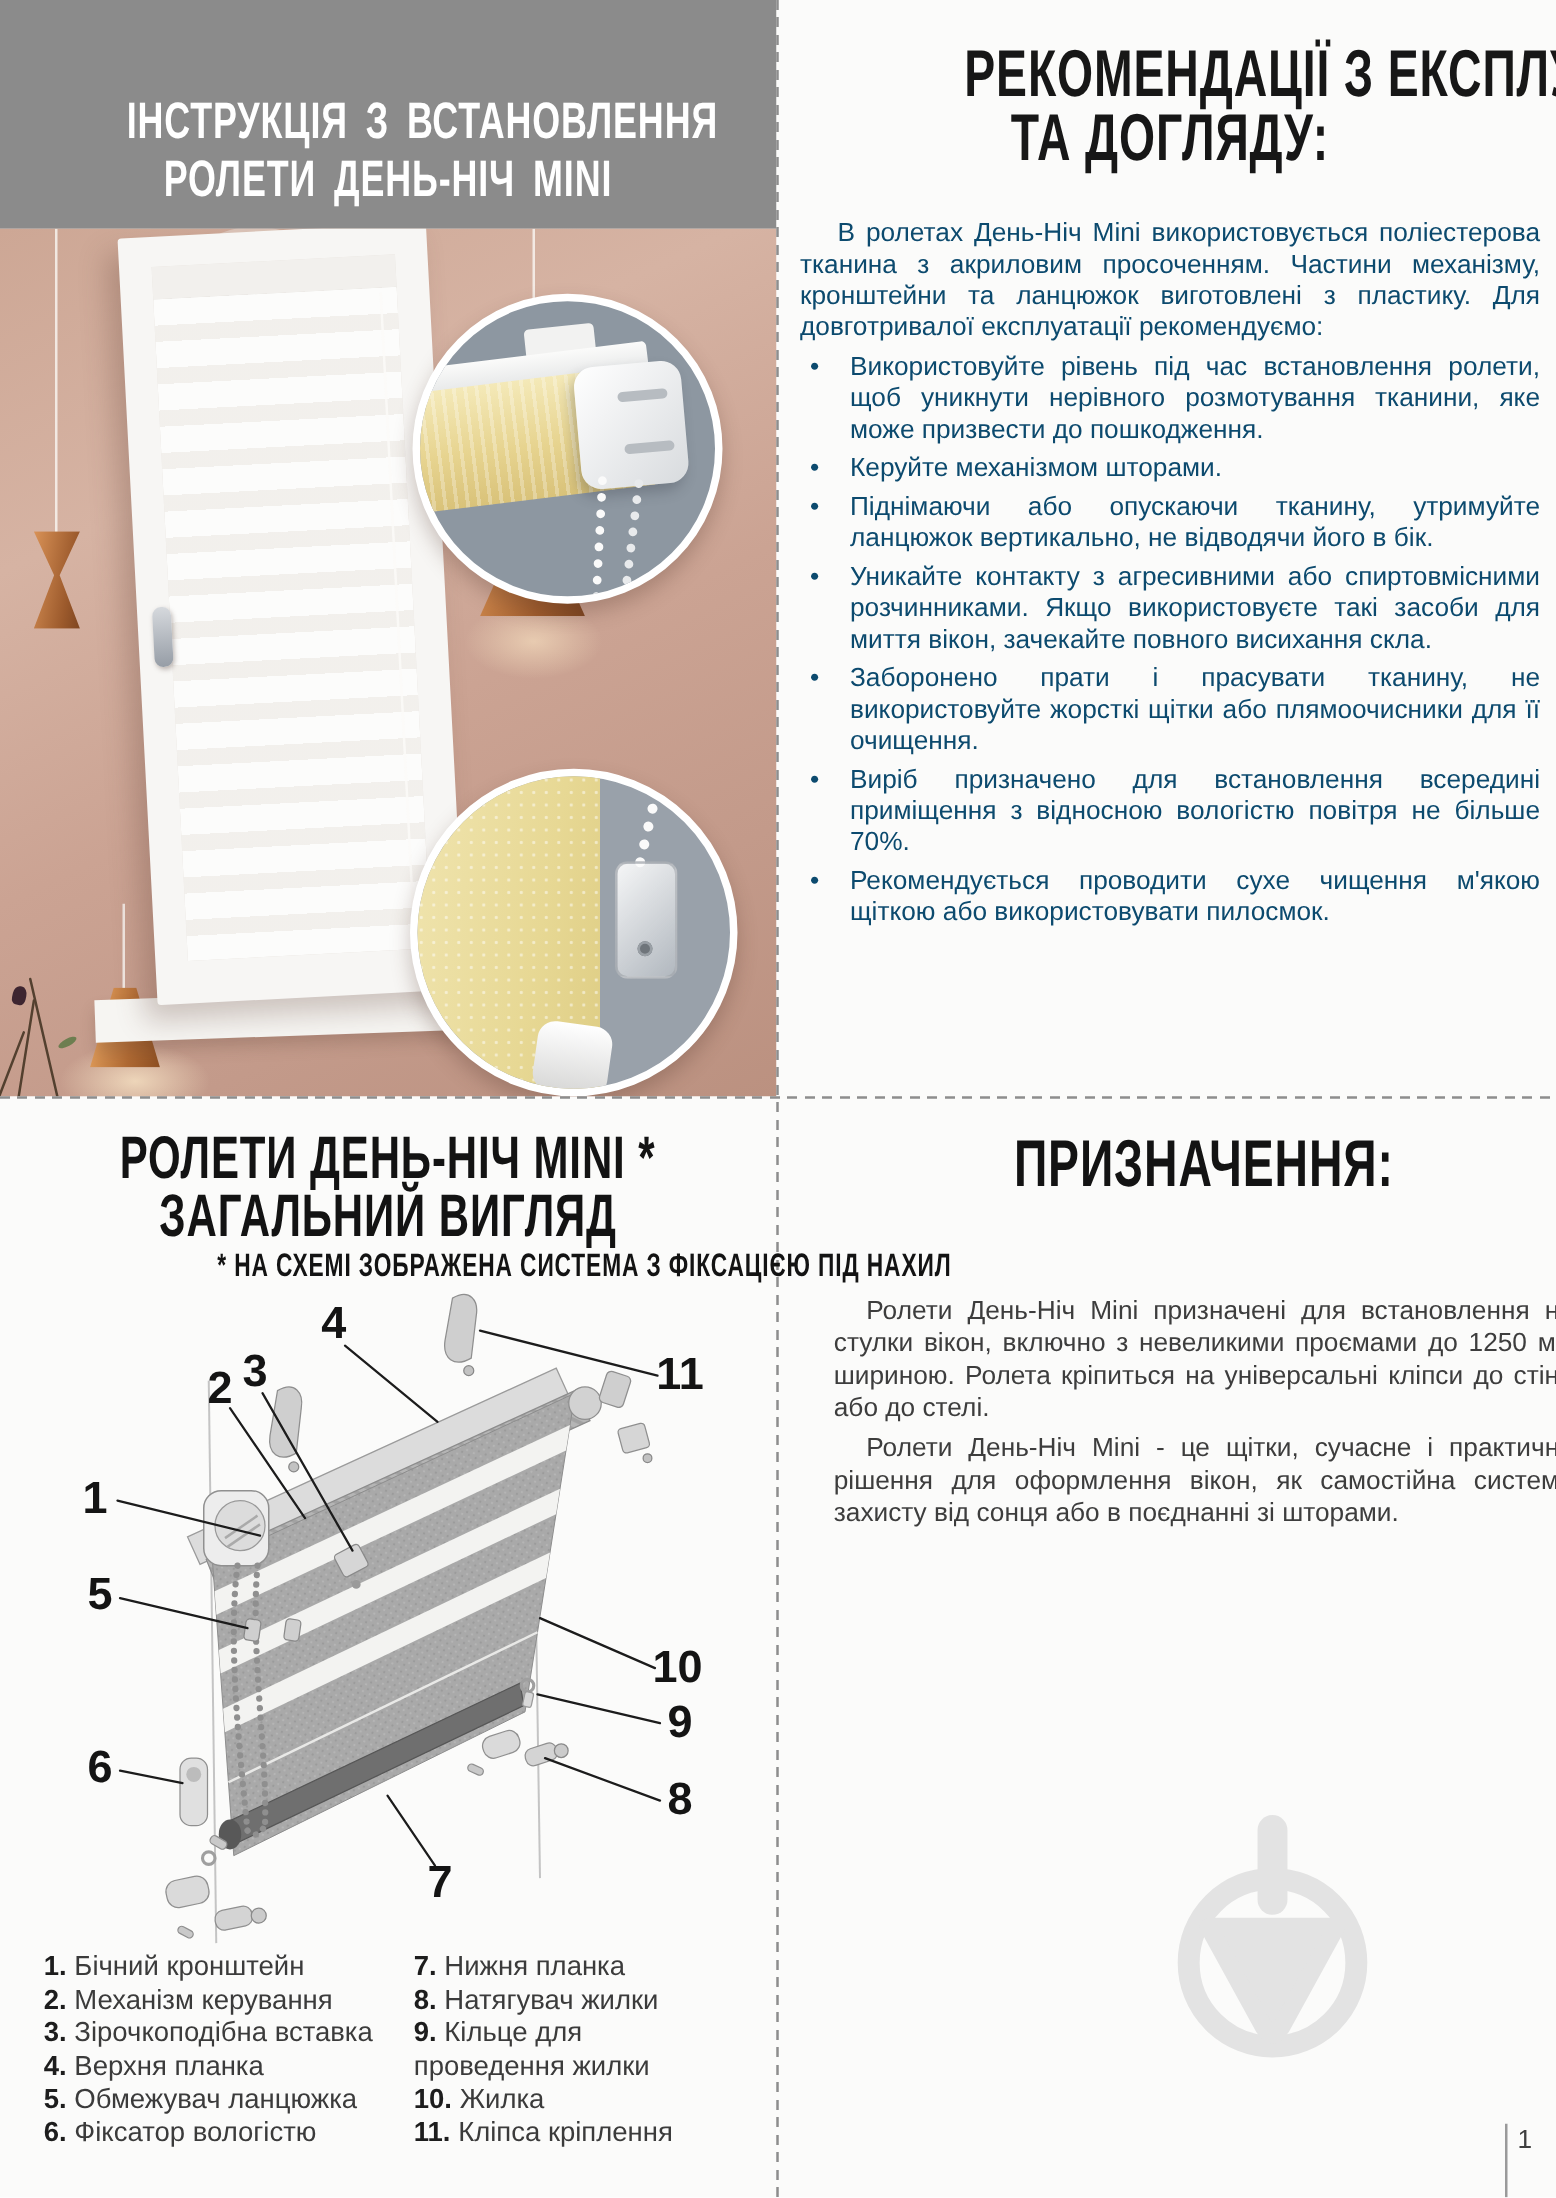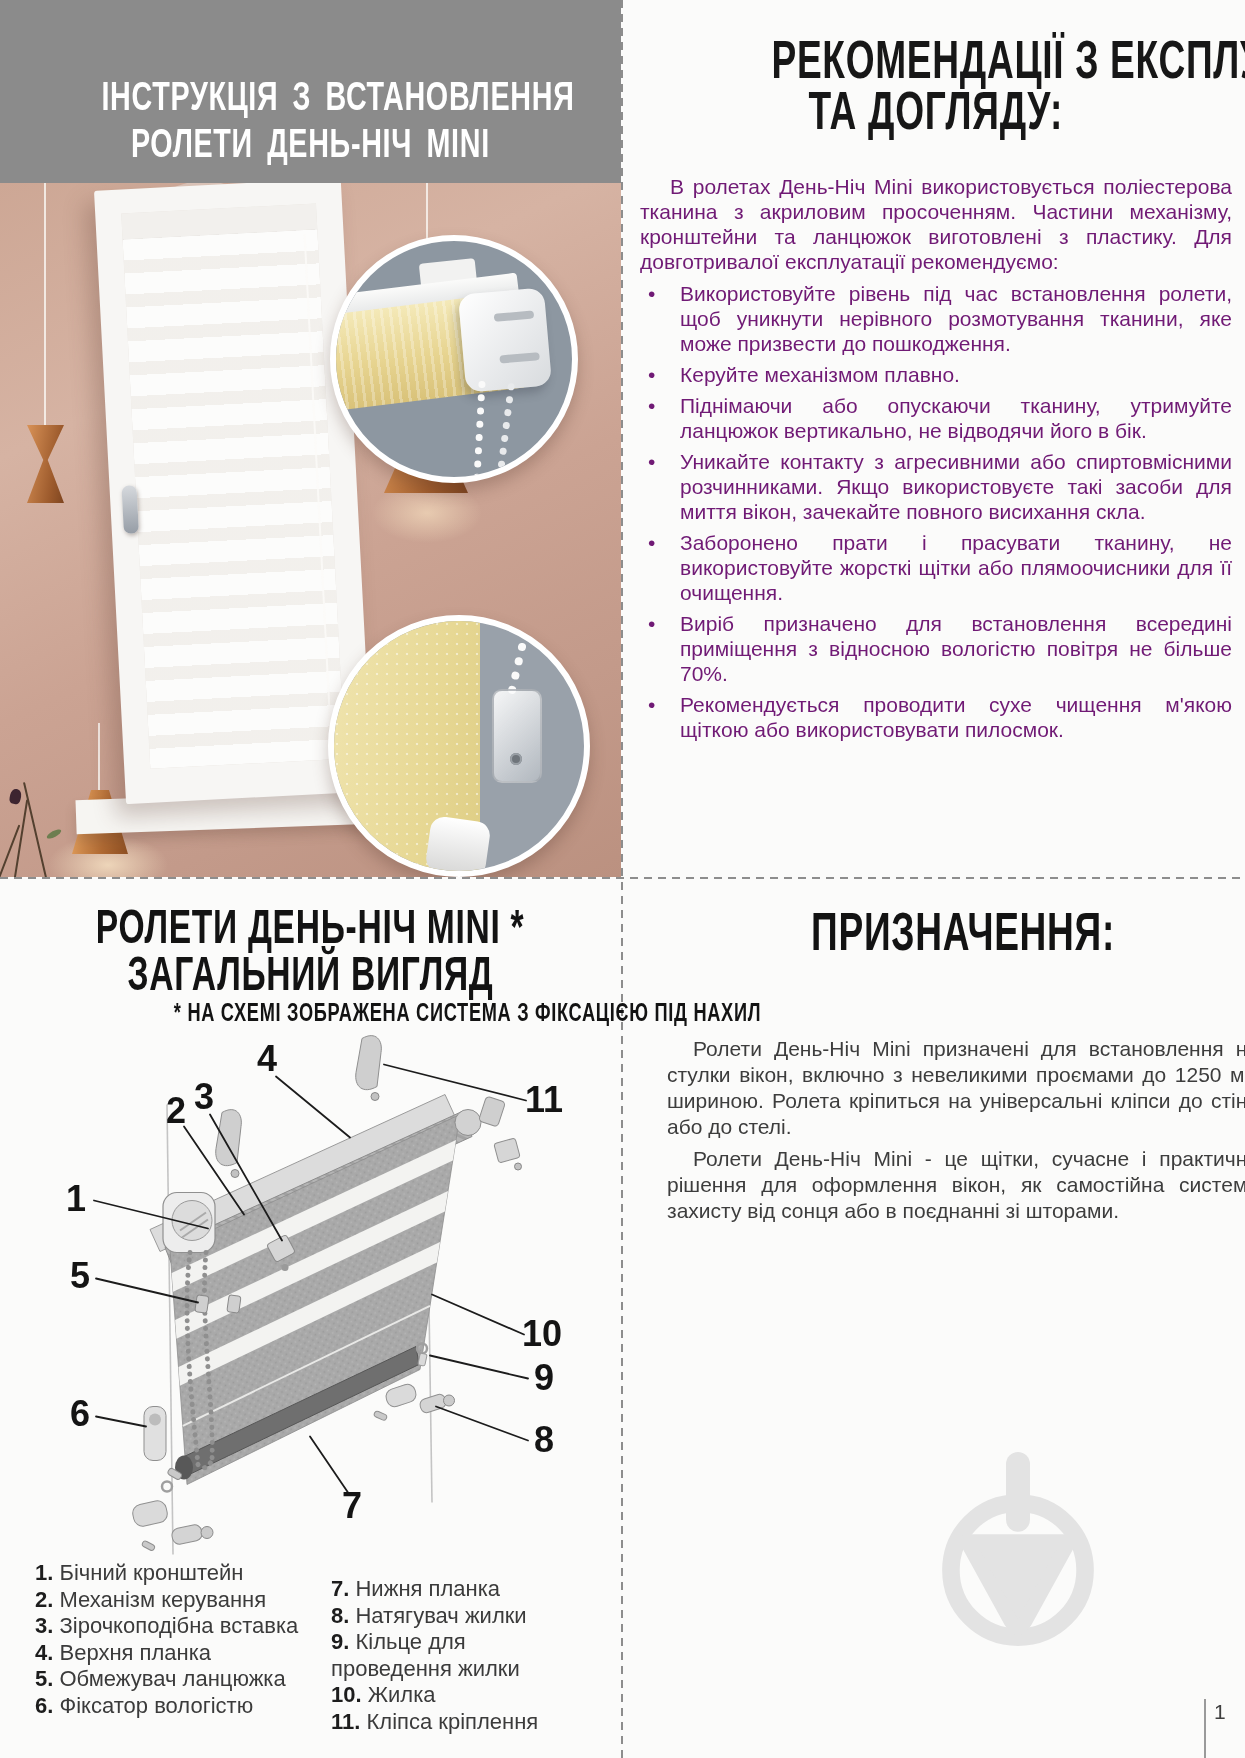--- a/index.html
+++ b/index.html
@@ -91,35 +91,35 @@
     border:2px solid rgba(160,165,170,.65);}
   .i2-screw{position:absolute;left:176px;top:132px;width:12px;height:12px;border-radius:50%;
     background:#6f757b;box-shadow:inset 0 0 0 2px #9aa0a6;}
   .i2-chain{left:184px;top:-22px;height:96px;border-left-width:8px;transform:rotate(13deg);}
   .i2-weight{position:absolute;left:94px;top:198px;width:60px;height:56px;border-radius:14px;
     background:linear-gradient(#ffffff,#d7d7d6);transform:rotate(8deg);}
   
   .tr{position:absolute;left:640px;top:34px;width:592px;}
   .tr-head{text-align:center;color:#171717;}
   .tr-head .line{font-size:53px;line-height:51px;}
-  .body-txt{margin-top:38px;font-size:21px;line-height:25px;text-align:justify;color:#701a75;}
+  .body-txt{margin-top:38px;font-size:21px;line-height:25px;text-align:justify;color:#0c4a6e;}
   .body-txt p{margin:0;text-indent:30px;}
   .blist{margin:7px 0 0 0;padding:0;list-style:none;}
   .blist li{display:flex;margin-top:6px;}
   .blist .dot{width:40px;flex:0 0 40px;padding-left:8px;box-sizing:border-box;font-size:21px;}
   .blist .bt{flex:1;text-align:justify;}
   
   .bl-head{position:absolute;left:0;top:903px;width:621px;text-align:center;color:#131313;}
   .bl-head .big{font-size:48px;line-height:47px;}
   .bl-head .note{font-size:26px;line-height:30px;letter-spacing:.5px;padding-left:48px;}
   .diagram{position:absolute;left:30px;top:1033px;width:560px;height:528px;}
   .diagram text{font:700 36px "Liberation Sans",sans-serif;fill:#141414;}
   .legend{position:absolute;left:35px;top:1560px;width:575px;font-size:22px;line-height:26.5px;color:#3b3b3b;}
   .lcol{position:absolute;left:0;top:0;width:292px;}
-  .rcol{position:absolute;left:296px;top:16px;width:252px;}
+  .rcol{position:absolute;left:296px;top:0;width:252px;}
   .lrow{margin:0;}
   .lnum{font-weight:700;color:#1d1d1d;}
   
   .br{position:absolute;left:640px;top:905px;width:592px;margin-left:27px;}
   .br-head{text-align:center;color:#131313;}
   .br-head .line{font-size:53px;line-height:53px;}
   .br-body{margin-top:78px;font-size:21px;line-height:26px;text-align:justify;color:#3d3d3d;}
   .br-body p{margin:0 0 6px 0;text-indent:26px;}
   .wm-br{position:absolute;left:938px;top:1452px;width:160px;height:198px;color:#e3e3e3;}
   .pageno-line{position:absolute;left:1204px;top:1699px;width:2px;height:59px;background:#9a9a9a;}
@@ -205,21 +205,21 @@
     </div>
     <div class="body-txt">
       <p>В ролетах День-Ніч Mini використовується поліестерова тканина з акриловим просоченням. Частини механізму, кронштейни та ланцюжок виготовлені з пластику. Для довготривалої експлуатації рекомендуємо:</p>
       <ul class="blist">
         <li>
             <span class="dot">•</span>
             <span class="bt">Використовуйте рівень під час встановлення ролети, щоб уникнути нерівного розмотування тканини, яке може призвести до пошкодження.</span>
           </li>
         <li>
             <span class="dot">•</span>
-            <span class="bt">Керуйте механізмом плавно.</span>
+            <span class="bt">Керуйте механізмом шторами.</span>
           </li>
         <li>
             <span class="dot">•</span>
             <span class="bt">Піднімаючи або опускаючи тканину, утримуйте ланцюжок вертикально, не відводячи його в бік.</span>
           </li>
         <li>
             <span class="dot">•</span>
             <span class="bt">Уникайте контакту з агресивними або спиртовмісними розчинниками. Якщо використовуєте такі засоби для миття вікон, зачекайте повного висихання скла.</span>
           </li>
         <li>

